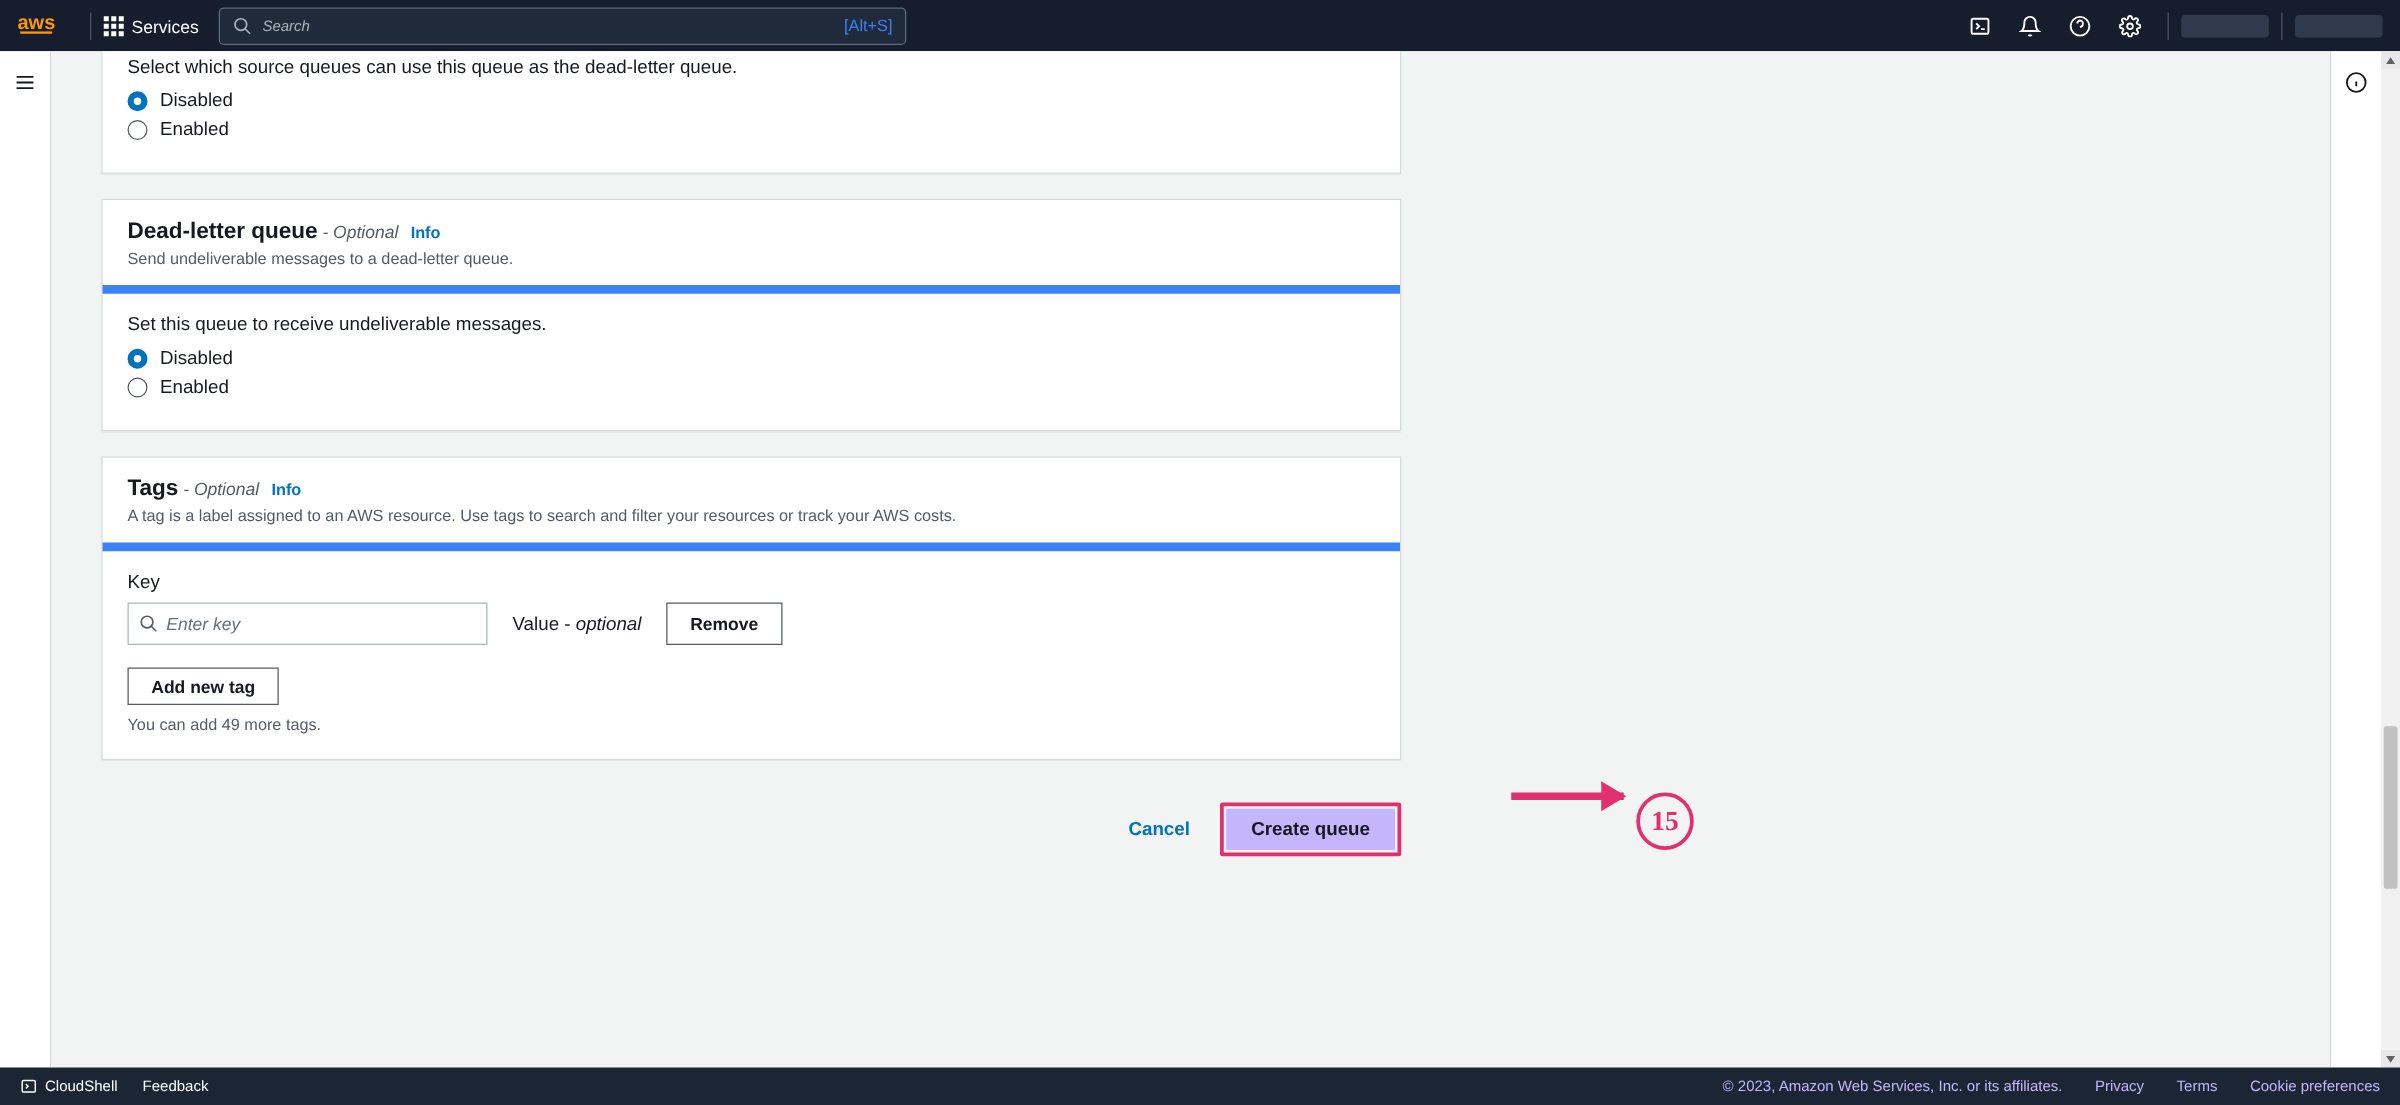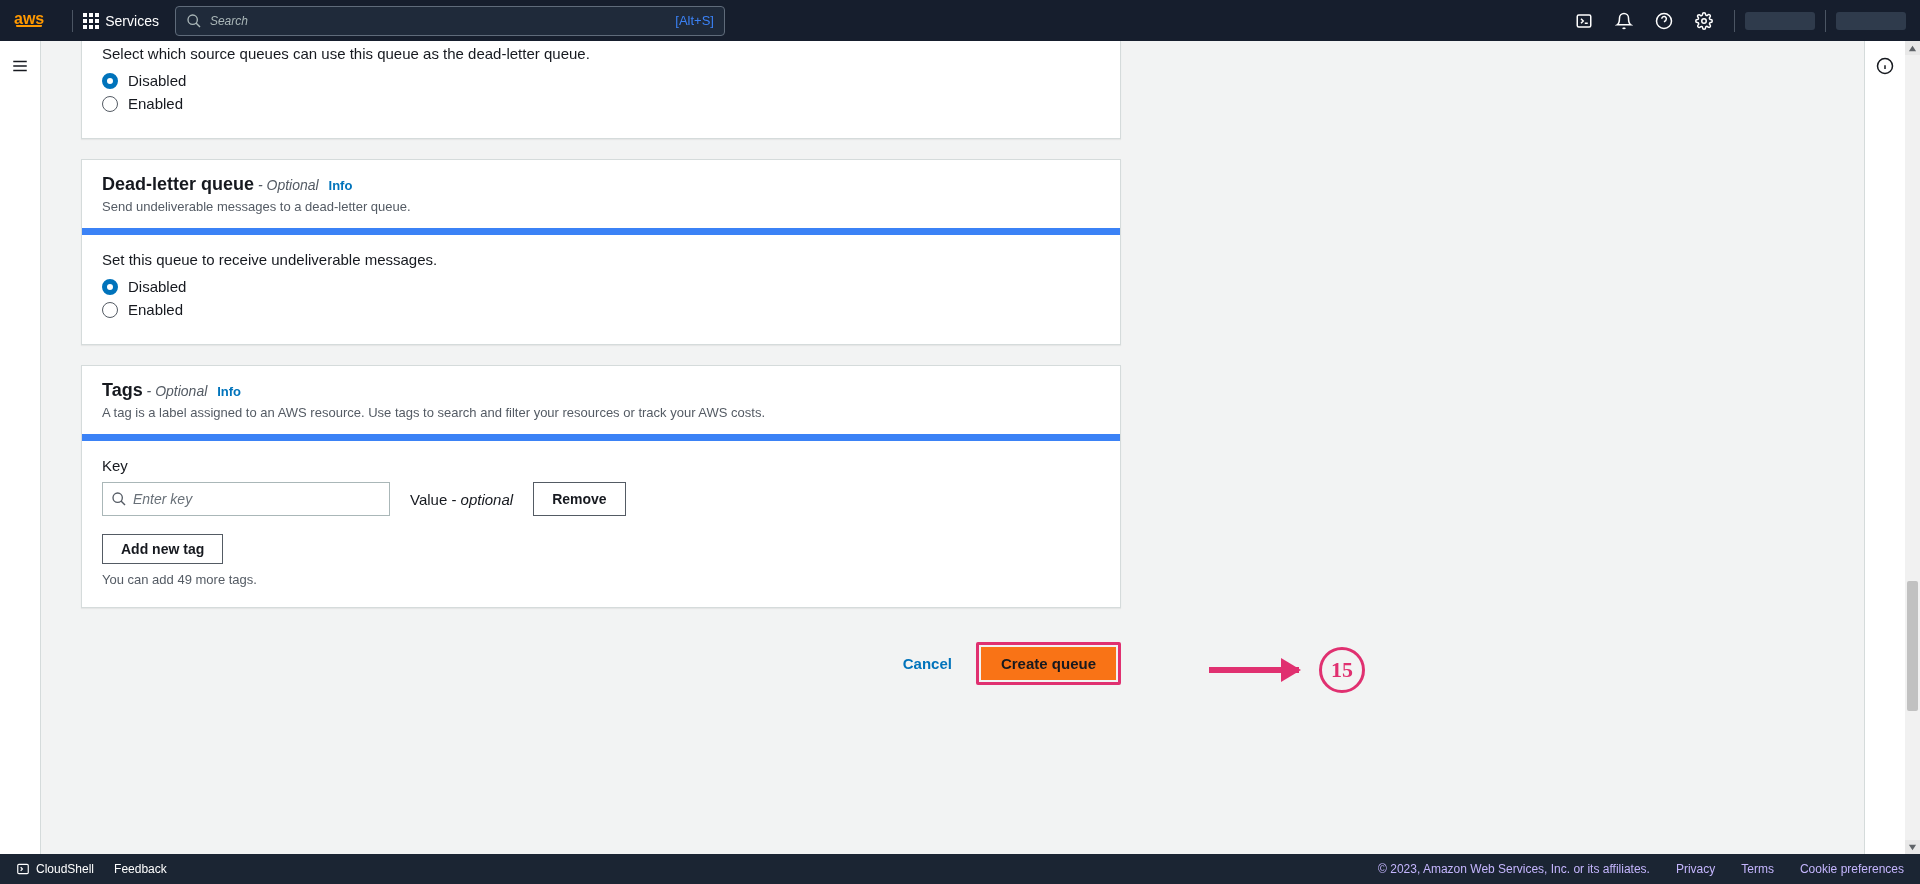--- a/index.html
+++ b/index.html
@@ -127,32 +127,32 @@
   .hint{ color:#545b64; font-size:13px; margin-top:8px;}
 
   
   .action-bar {
     display:flex; justify-content:flex-end; align-items:center; gap:24px;
     max-width:1120px; padding: 14px 0 14px 0;
     position:relative;
   }
   .link-btn { color:#0073bb; font-size:15px; font-weight:700; cursor:pointer; background:none; border:none;}
   .primary-btn {
-    background:#f97316; color:#16191f; font-weight:700; font-size:15px;
+    background:#c4b5fd; color:#16191f; font-weight:700; font-size:15px;
     border:none; padding:8px 20px; cursor:pointer;
   }
   .primary-wrap{
     border:3px solid #e03070; padding:2px; border-radius:2px;
     position:relative;
   }
 
   
   .annotation {
-    position:absolute; left:1128px; top:19px;
-    display:flex; align-items:center; gap:10px;
+    position:absolute; left:1128px; top:6px;
+    display:flex; align-items:flex-start; gap:0;
   }
   .arrow {
     width:90px; height:6px; background:#e03070; position:relative;
   }
   .arrow::after{
     content:''; position:absolute; right:-2px; top:-9px;
     border-left:20px solid #e03070; border-top:12px solid transparent; border-bottom:12px solid transparent;
   }
   .circ-num{
     width:46px; height:46px; border:3px solid #e03070; border-radius:50%;

